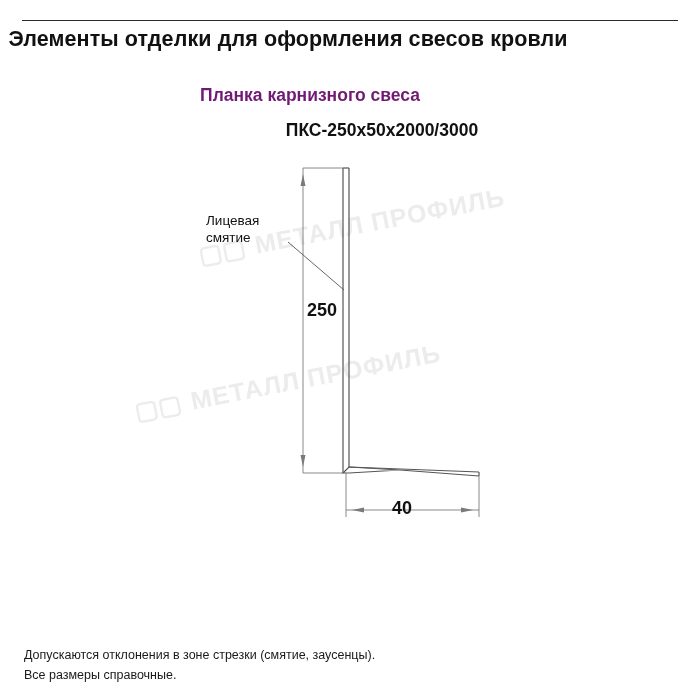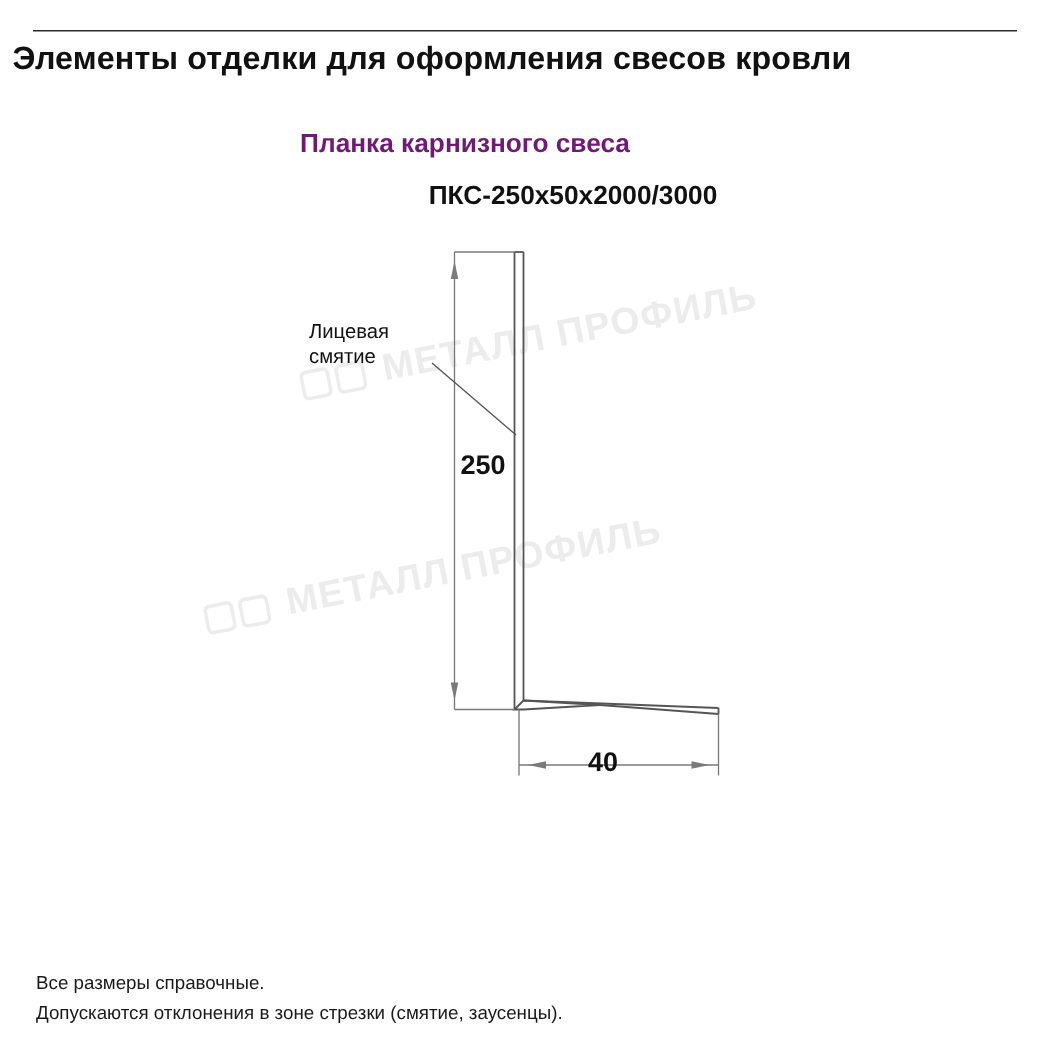--- a/index.html
+++ b/index.html
@@ -209,17 +209,17 @@
 
   <div class="label-face">
     <div>Лицевая</div>
     <div>смятие</div>
   </div>
 
   <div class="dim-250">250</div>
   <div class="dim-50">40</div>
 
   <div class="footer">
+    <div>Допускаются отклонения в зоне стрезки (смятие, заусенцы).</div>
     <div>Все размеры справочные.</div>
-    <div>Допускаются отклонения в зоне стрезки (смятие, заусенцы).</div>
   </div>
 
 </div>
 
 </body></html>

